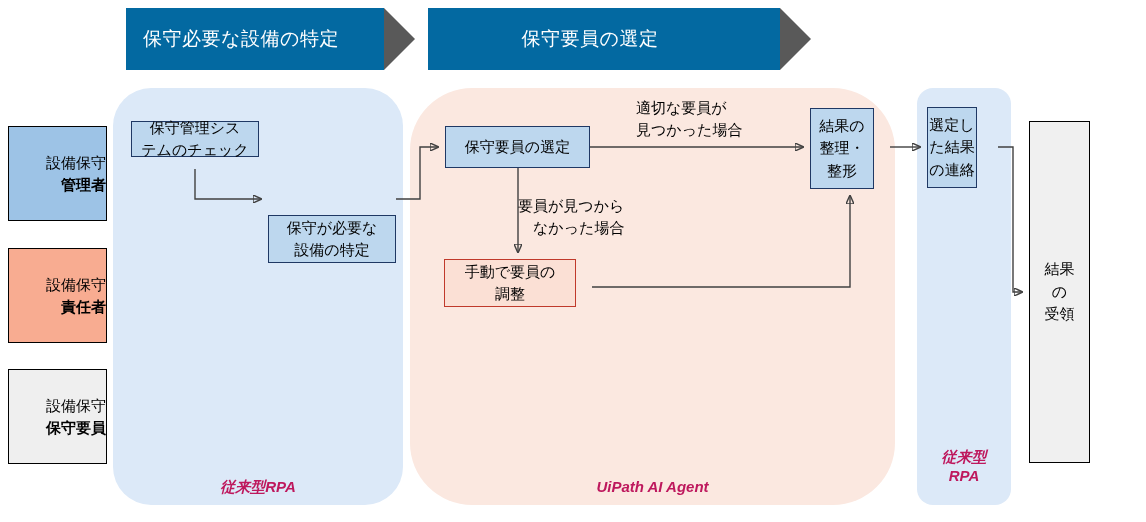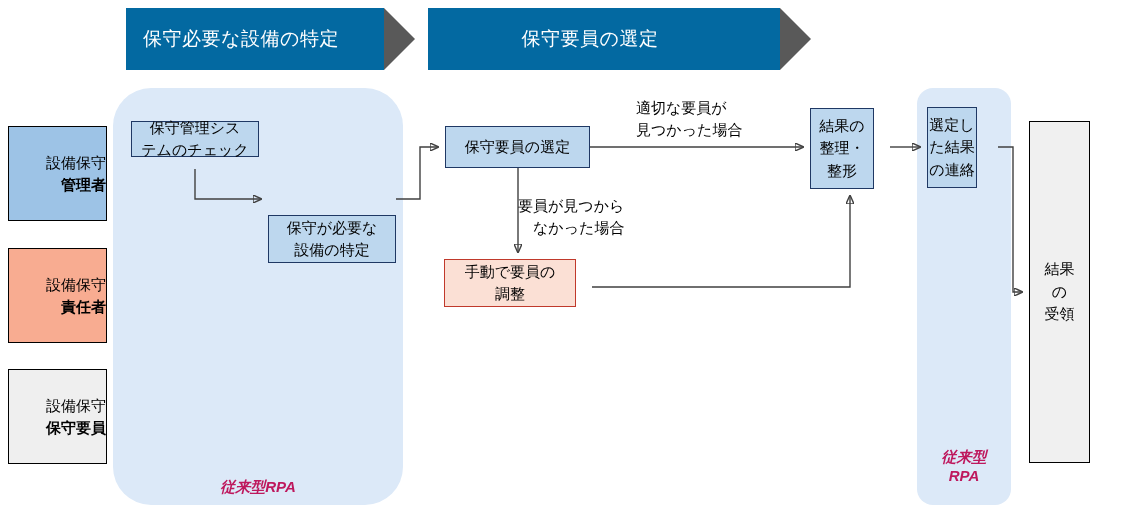--- a/index.html
+++ b/index.html
@@ -40,20 +40,23 @@
   svg.wires{position:absolute;left:0;top:0;width:1146px;height:522px;pointer-events:none;}
   svg.wires path,svg.wires line{stroke:#404040;stroke-width:1.4px;fill:none;}
 </style>
 </head>
 <body>
 
 <div id="stage">
 
   <div class="panel" id="panel-0" style="left: 113px; top: 88px; width: 290px; height: 417px; background: rgb(220, 233, 248); border-radius: 38px;">
     <div class="panel-label" style="top: 390px; white-space: pre-line;">従来型RPA</div>
+  </div>
+  <div class="panel" id="panel-1" style="left: 410px; top: 88px; width: 485px; height: 417px; background: rgb(251, 232, 224); border-radius: 62px;">
+    <div class="panel-label" style="top: 390px; white-space: pre-line;">UiPath AI Agent</div>
   </div>
   <div class="panel" id="panel-2" style="left: 917px; top: 88px; width: 94px; height: 417px; background: rgb(220, 233, 248); border-radius: 16px;">
     <div class="panel-label" style="top: 360px; white-space: pre-line;">従来型
 RPA</div>
   </div>
 
   <div class="chev" id="chev-0" style="left: 126px; top: 8px; width: 258px;">
     <span class="chev-label">保守必要な設備の特定</span>
   </div>
   <div class="chev" id="chev-1" style="left: 428px; top: 8px; width: 352px;">

